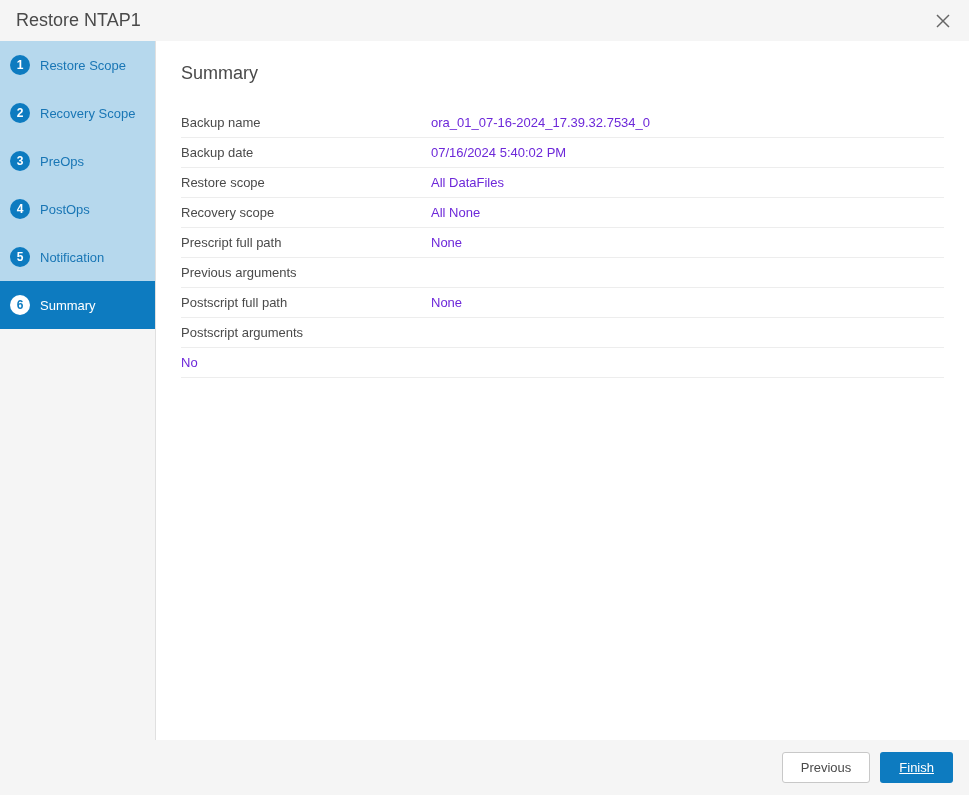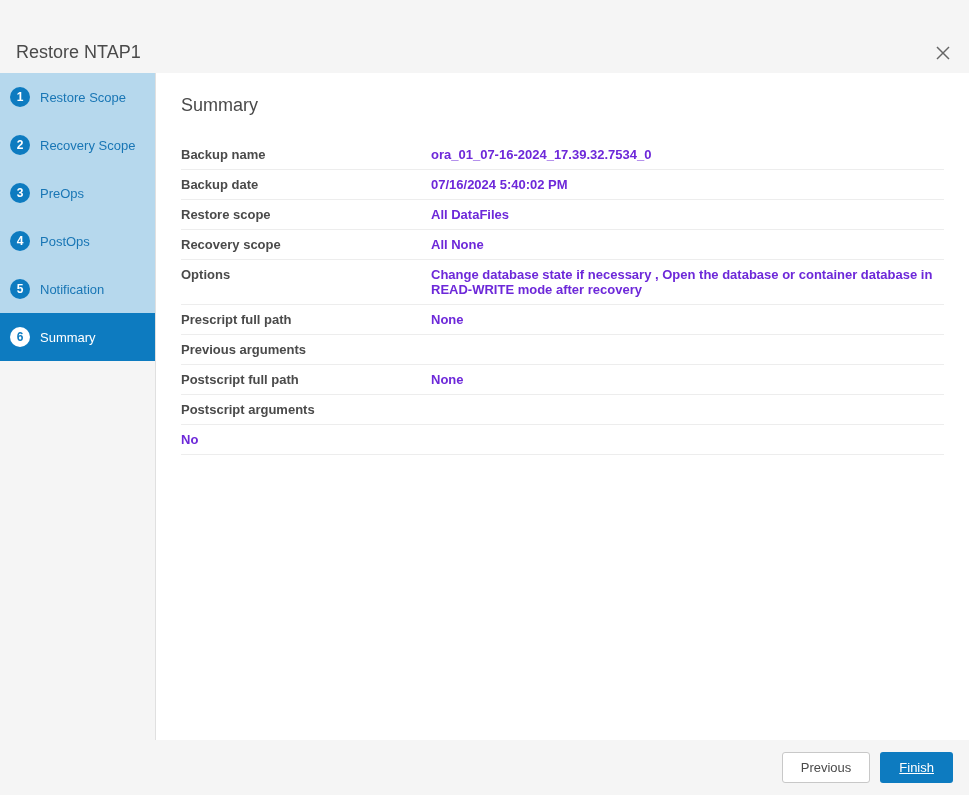--- a/index.html
+++ b/index.html
@@ -15,21 +15,20 @@
       display: flex;
       flex-direction: column;
       overflow: hidden;
     }
     .dialog-header {
       display: flex;
       justify-content: space-between;
       align-items: center;
       padding: 10px 16px;
       background: #f5f5f5;
-      margin-top: 32px;
     }
     .dialog-title {
       font-size: 18px;
       font-weight: 400;
       color: #4a4a4a;
     }
     .close-btn {
       width: 20px;
       height: 20px;
       cursor: pointer;
@@ -95,21 +94,20 @@
       border-left: 1px solid #e0e0e0;
     }
     .content-title {
       font-size: 18px;
       color: #4a4a4a;
       font-weight: 400;
       margin-bottom: 24px;
     }
     .summary-table {
       width: 100%;
-      font-weight: bold;
     }
     .summary-row {
       display: flex;
       padding: 7px 0;
       border-bottom: 1px solid #ededed;
       font-size: 13px;
     }
     .summary-label {
       width: 250px;
       color: #4a4a4a;
@@ -200,24 +198,20 @@
       </div>
       <div class="summary-row">
         <div class="summary-label">Restore scope</div>
         <div class="summary-value">All DataFiles</div>
       </div>
       <div class="summary-row">
         <div class="summary-label">Recovery scope</div>
         <div class="summary-value">All None</div>
       </div>
       <div class="summary-row">
-        <div class="summary-label">Options</div>
-        <div class="summary-value">Change database state if necessary , Open the database or container database in READ-WRITE mode after recovery</div>
-      </div>
-      <div class="summary-row">
         <div class="summary-label">Prescript full path</div>
         <div class="summary-value">None</div>
       </div>
       <div class="summary-row">
         <div class="summary-label">Previous arguments</div>
         <div class="summary-value"></div>
       </div>
       <div class="summary-row">
         <div class="summary-label">Postscript full path</div>
         <div class="summary-value">None</div>

